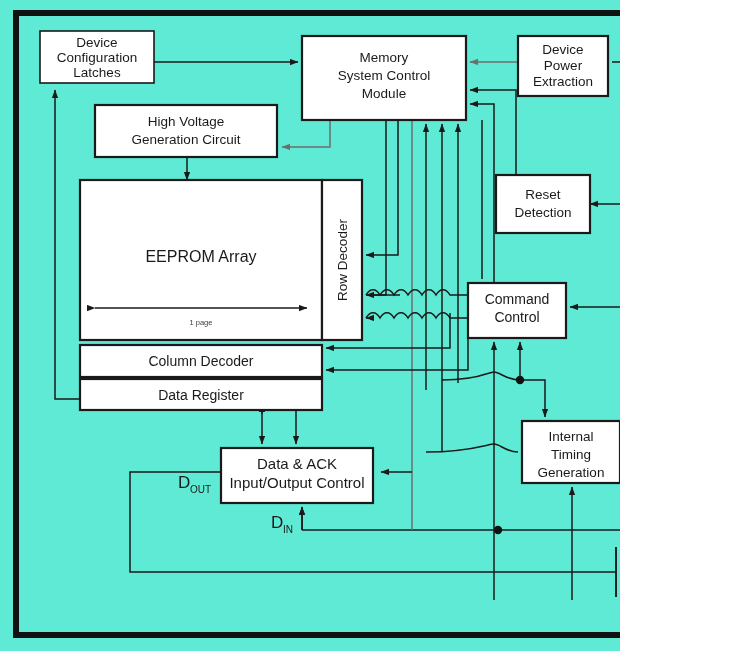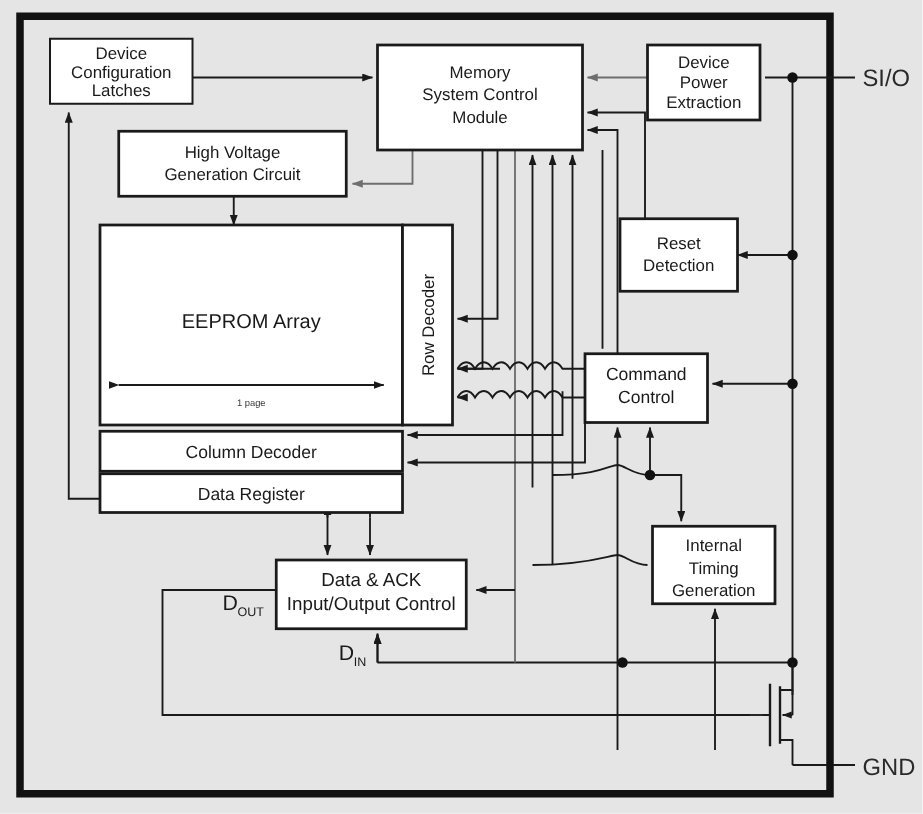--- a/index.html
+++ b/index.html
@@ -2,23 +2,23 @@
 <html><head>
 <meta charset="utf-8">
 <style>
   html, body {
     margin: 0;
     padding: 0;
     background: #ffffff;
   }
   #canvas {
     position: relative;
-    width: 738px;
+    width: 620px;
     height: 651px;
-    background: #e5e5e5;
+    background: #5eead4;
     font-family: "Liberation Sans", sans-serif;
     overflow: hidden;
   }
   svg#diagram {
     position: absolute;
     top: 0; left: 0;
     width: 738px;
     height: 651px;
   }
   .blk-stroke { stroke: #1a1a1a; stroke-width: 2.2; fill: #ffffff; }

